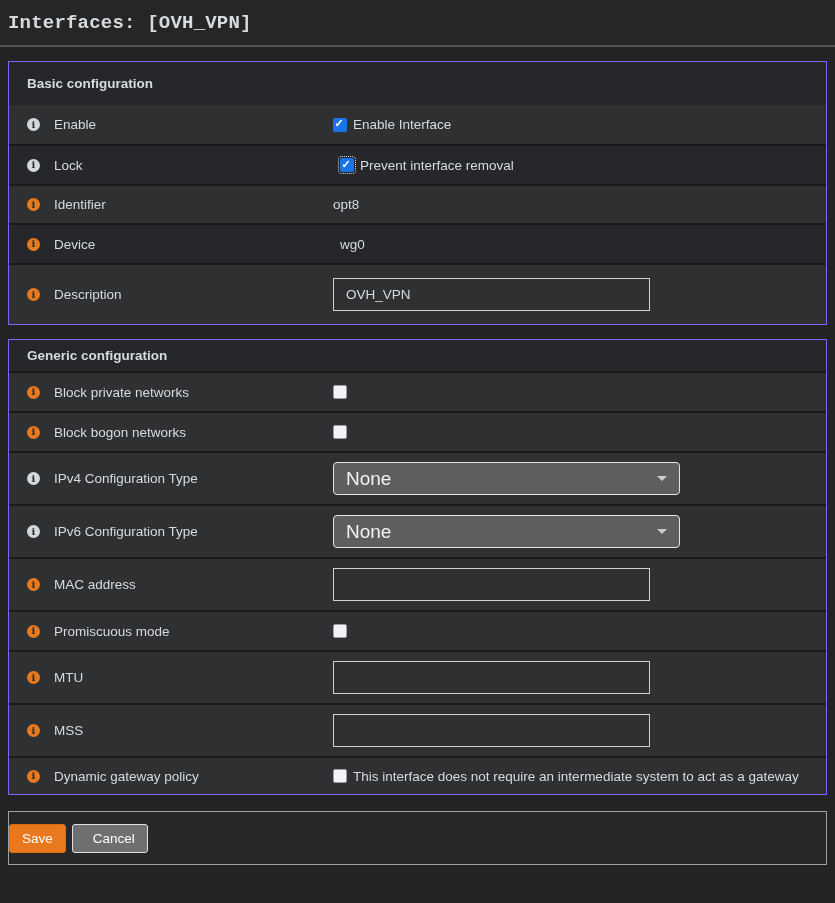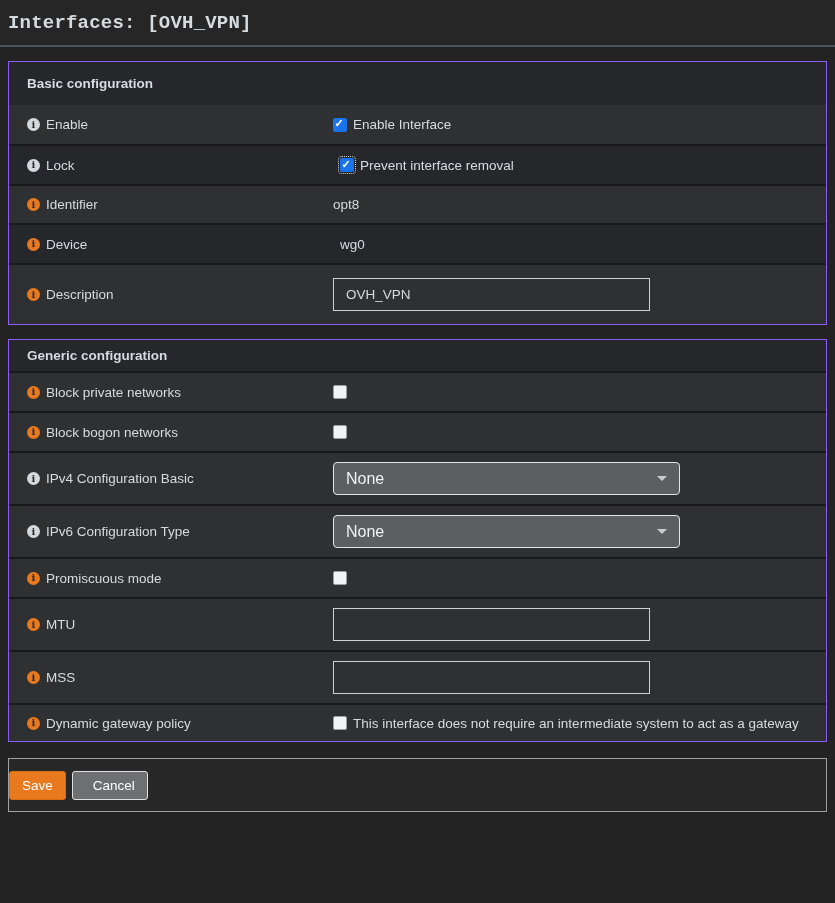--- a/index.html
+++ b/index.html
@@ -20,21 +20,21 @@
   .h43{height:43px} .h31{height:31px}
 
   .row { display:flex; border-top:2px solid #191919; }
   .row.light { background:#2f3032; }
   .row.dark  { background:#26272a;gap:7px; }
   .h39{height:39px} .h40{height:40px} .h53{height:53px} .h61{height:61px} .h38{height:38px}
 
   .label-cell { width:324px; display:flex; align-items:center; padding-left:18px; flex-shrink:0; }
   .value-cell { flex:1; display:flex; align-items:center; }
 
-  .field-label { color:#d6dbe0; font-size:13.5px; margin-left:6px; }
+  .field-label { color:#d6dbe0; font-size:13.5px; margin-left:14px; }
 
   .info-icon { width:13px; height:13px; border-radius:50%; flex-shrink:0;
     display:inline-flex; align-items:center; justify-content:center;
     font-family:"DejaVu Serif", serif; font-weight:bold; font-size:10px; line-height:1; }
   .info-icon::after { content:"i"; }
   .info-icon.light  { background:#d4d9de; color:#2a2b2d; }
   .info-icon.orange { background:#e8791e; color:#2a2b2d; }
 
   
   .cb { width:14px; height:14px; border-radius:2px; flex-shrink:0; position:relative; cursor:pointer; }
@@ -47,21 +47,21 @@
 
   .static-value { color:#d6dbe0; font-size:13.5px; }
 
   .text-input { width:317px; height:33px; background:transparent; border:1px solid #cfd2d4;
     border-radius:0; color:#d6dbe0; font-size:13.5px; padding:0 12px;
     font-family:"Liberation Sans", sans-serif; outline:none; }
 
   .select { width:347px; height:33px; background:#5d5e60; border:1px solid #e3e4e5;
     border-radius:4px; display:flex; align-items:center; justify-content:space-between;
     padding:0 12px; cursor:pointer; }
-  .select-value { color:#f0f2f3; font-size:16px; }
+  .select-value { color:#f0f2f3; font-size:19px; }
   .caret { width:0; height:0; border-left:5px solid transparent; border-right:5px solid transparent;
     border-top:5px solid #c9cccd; }
 
   
   .save-panel { border:1px solid #9fa2a5; margin-top:16px; height:54px; background:#272727;
     display:flex; align-items:center; }
   .save-panel .btns { display:flex; }
   .btn { height:29px; padding:0 12px; font-size:13.5px; border-radius:3px; cursor:pointer;
     font-family:"Liberation Sans", sans-serif; color:#ffffff; }
   .btn-save { background:#e8791e; border:1px solid #d96d12; }
@@ -151,21 +151,21 @@
         <span class="field-label">Block bogon networks</span>
       </div>
       <div class="value-cell">
         <span class="cb unchecked"></span>
       </div>
     </div>
 
     <div class="row light h53">
       <div class="label-cell">
         <span class="info-icon light"></span>
-        <span class="field-label">IPv4 Configuration Basic</span>
+        <span class="field-label">IPv4 Configuration Type</span>
       </div>
       <div class="value-cell">
         <div class="select">
           <span class="select-value">None</span>
           <span class="caret"></span>
         </div>
       </div>
     </div>
 
     <div class="row light h53">
@@ -174,20 +174,29 @@
         <span class="field-label">IPv6 Configuration Type</span>
       </div>
       <div class="value-cell">
         <div class="select">
           <span class="select-value">None</span>
           <span class="caret"></span>
         </div>
       </div>
     </div>
 
+    <div class="row light h53">
+      <div class="label-cell">
+        <span class="info-icon orange"></span>
+        <span class="field-label">MAC address</span>
+      </div>
+      <div class="value-cell">
+        <input type="text" class="text-input" value="" style="">
+      </div>
+    </div>
 
     <div class="row light h40">
       <div class="label-cell">
         <span class="info-icon orange"></span>
         <span class="field-label">Promiscuous mode</span>
       </div>
       <div class="value-cell">
         <span class="cb unchecked"></span>
       </div>
     </div>

